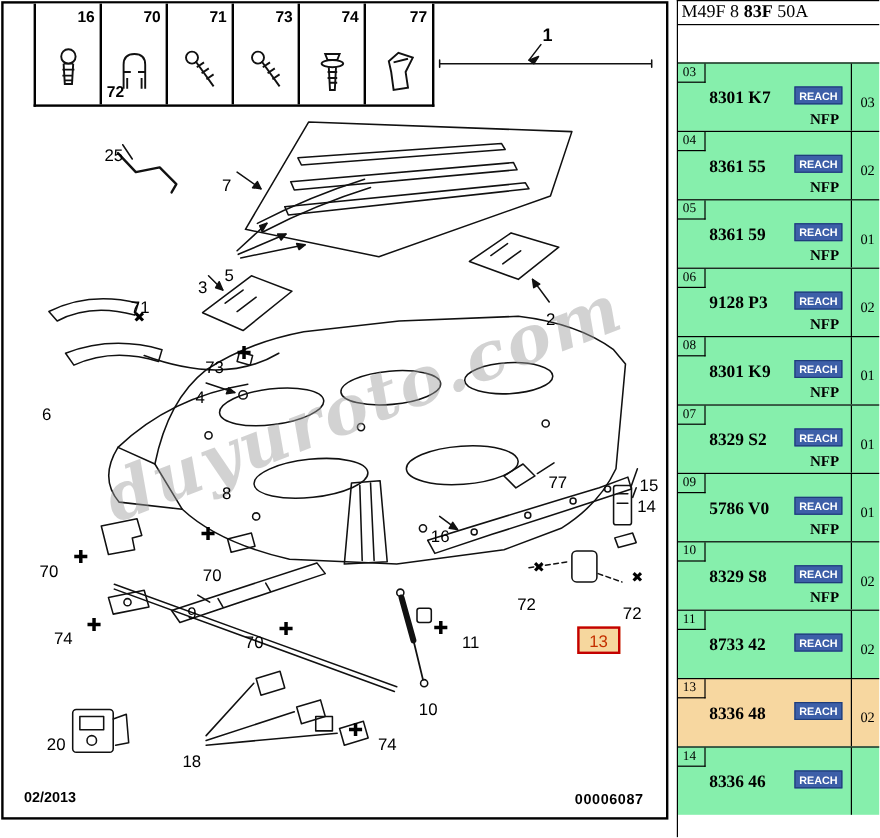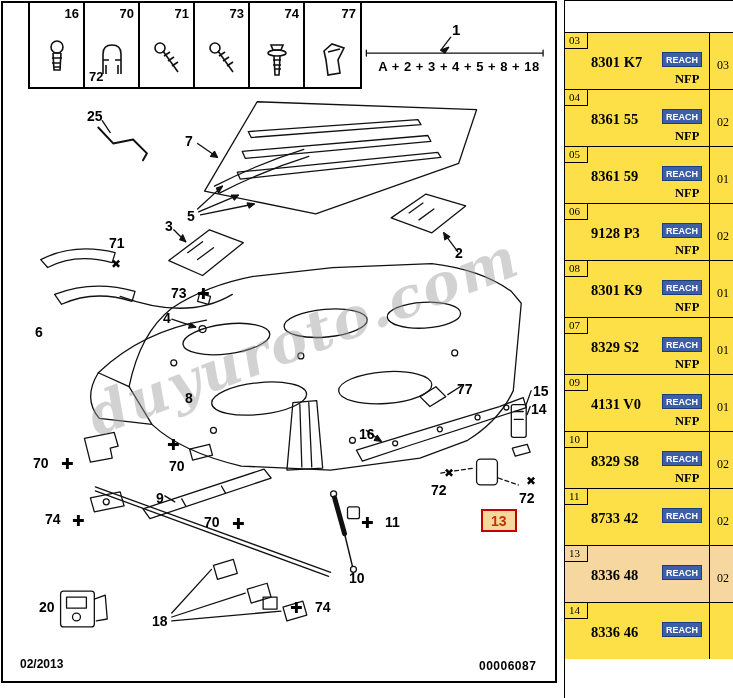--- a/index.html
+++ b/index.html
@@ -30,22 +30,22 @@
   .note-formula { position:absolute; left:358px; top:56px; width:196px; text-align:center;
     font-weight:bold; font-size:13px; letter-spacing:0.5px; }
   
   .watermark {
     position:absolute; left:40px; top:300px; width:520px; text-align:center;
     transform:rotate(-21deg);
     font-family:"DejaVu Serif", serif; font-style:italic; font-weight:bold;
     font-size:56px; color:#9d9d9d; opacity:0.45; letter-spacing:2px; pointer-events:none;
   }
   
-  .callout { position:absolute; font-weight:bold; font-size:14px; line-height:1;
-    font-family:"Liberation Sans", sans-serif; }
+  .callout { position:absolute; font-weight:normal; font-size:14px; line-height:1;
+    font-family:"Liberation Sans", sans-serif;margin-top:13px; }
   .callout.highlight {
     border:2px solid #c40000; background:#f6d79e; color:#c43000;
     padding:3px 8px 2px; font-size:14px;
   }
   .marker { position:absolute; font-weight:bold; line-height:1;
     font-family:"DejaVu Sans", sans-serif; }
   .marker.plus  { font-size:15px; }
   .marker.cross { font-size:12px; }
   .footer-date { position:absolute; left:17px;  bottom:10px; font-weight:bold; font-size:12px; }
   .footer-doc  { position:absolute; left:476px; bottom:8px;  font-weight:bold; font-size:12px; letter-spacing:0.5px; }
@@ -55,21 +55,21 @@
     border-left:1px solid #000; border-top:1px solid #000; background:#fff;
     font-family:"Liberation Serif", serif;
   }
   .panel-header { height:20px; border-bottom:1px solid #000; font-size:15px;
     padding:1px 0 0 3px; white-space:nowrap; }
   .panel-header .bold { font-weight:bold; }
   .panel-subtitle { height:37px; border-bottom:1px solid #000;
     font-style:italic; font-weight:bold; font-size:13.5px; color:#009b4a;
     padding:12px 0 0 5px; white-space:nowrap; }
   .panel-spacer { height:31px; }
-  .prow { position:relative; height:57px; border-top:1px solid #000; background:#fde047; }
+  .prow { position:relative; height:57px; border-top:1px solid #000; background:#86efac; }
   .prow.hl { background:#f7d7a0; }
   .prow::after { content:""; position:absolute; right:23px; top:0; bottom:0;
     border-left:1px solid #000; }
   .prow .idx { position:absolute; left:0; top:0; width:23px; height:16px;
     border-right:1px solid #000; border-bottom:1px solid #000;
     font-size:11px; padding:1px 0 0 4px; }
   .prow .part { position:absolute; left:26px; top:21px; font-weight:bold; font-size:14.5px;
     white-space:nowrap; }
   .prow .reach { position:absolute; left:97px; top:19px; width:40px; text-align:center;
     background:#3d5fa8; border:1px solid #1e3c7a; color:#fff;
@@ -241,21 +241,20 @@
         <span class="ltop">77</span>
         <span class="lbot"></span>
         <svg width="32" height="44" viewBox="0 0 32 44">
           <path d="M7,13 L15,6 L27,10 L21,22 L23,35 L11,37 L9,22 Z"></path>
             <path d="M11,14 L23,11"></path>
         </svg>
       </div>
     </div>
 
     <div class="note-num">1</div>
-    <div class="note-formula">A + 2 + 3 + 4 + 5 + 8 + 18</div>
 
     <div>
         <span class="callout" style="left: 84px; top: 106px;">25</span>
         <span class="callout" style="left: 182px; top: 131px;">7</span>
         <span class="callout" style="left: 184px; top: 206px;">5</span>
         <span class="callout" style="left: 162px; top: 216px;">3</span>
         <span class="callout" style="left: 106px; top: 233px;">71</span>
         <span class="marker cross" style="left: 108px; top: 255px;">✖</span>
         <span class="callout" style="left: 168px; top: 283px;">73</span>
         <span class="marker plus" style="left: 194px; top: 284px;">✚</span>
@@ -288,20 +287,21 @@
         <span class="callout" style="left: 149px; top: 611px; text-align: center;">18</span>
         <span class="callout" style="left: 312px; top: 597px;">74</span>
         <span class="marker plus" style="left: 287px; top: 598px;">✚</span>
       </div>
 
     <div class="footer-date">02/2013</div>
     <div class="footer-doc">00006087</div>
   </div>
 
   <div class="panel">
+    <div class="panel-header"><span>M49F 8 </span><span class="bold">83F</span><span> 50A</span></div>
     <div class="panel-spacer"></div>
     <div>
         <div class="prow">
           <span class="idx">03</span>
           <span class="part">8301 K7</span>
           <span class="reach">REACH</span>
           <span class="qty">03</span>
           <span class="nfp">NFP</span>
         </div>
         <div class="prow">
@@ -334,21 +334,21 @@
         </div>
         <div class="prow">
           <span class="idx">07</span>
           <span class="part">8329 S2</span>
           <span class="reach">REACH</span>
           <span class="qty">01</span>
           <span class="nfp">NFP</span>
         </div>
         <div class="prow">
           <span class="idx">09</span>
-          <span class="part">4131 V0</span>
+          <span class="part">5786 V0</span>
           <span class="reach">REACH</span>
           <span class="qty">01</span>
           <span class="nfp">NFP</span>
         </div>
         <div class="prow">
           <span class="idx">10</span>
           <span class="part">8329 S8</span>
           <span class="reach">REACH</span>
           <span class="qty">02</span>
           <span class="nfp">NFP</span>

